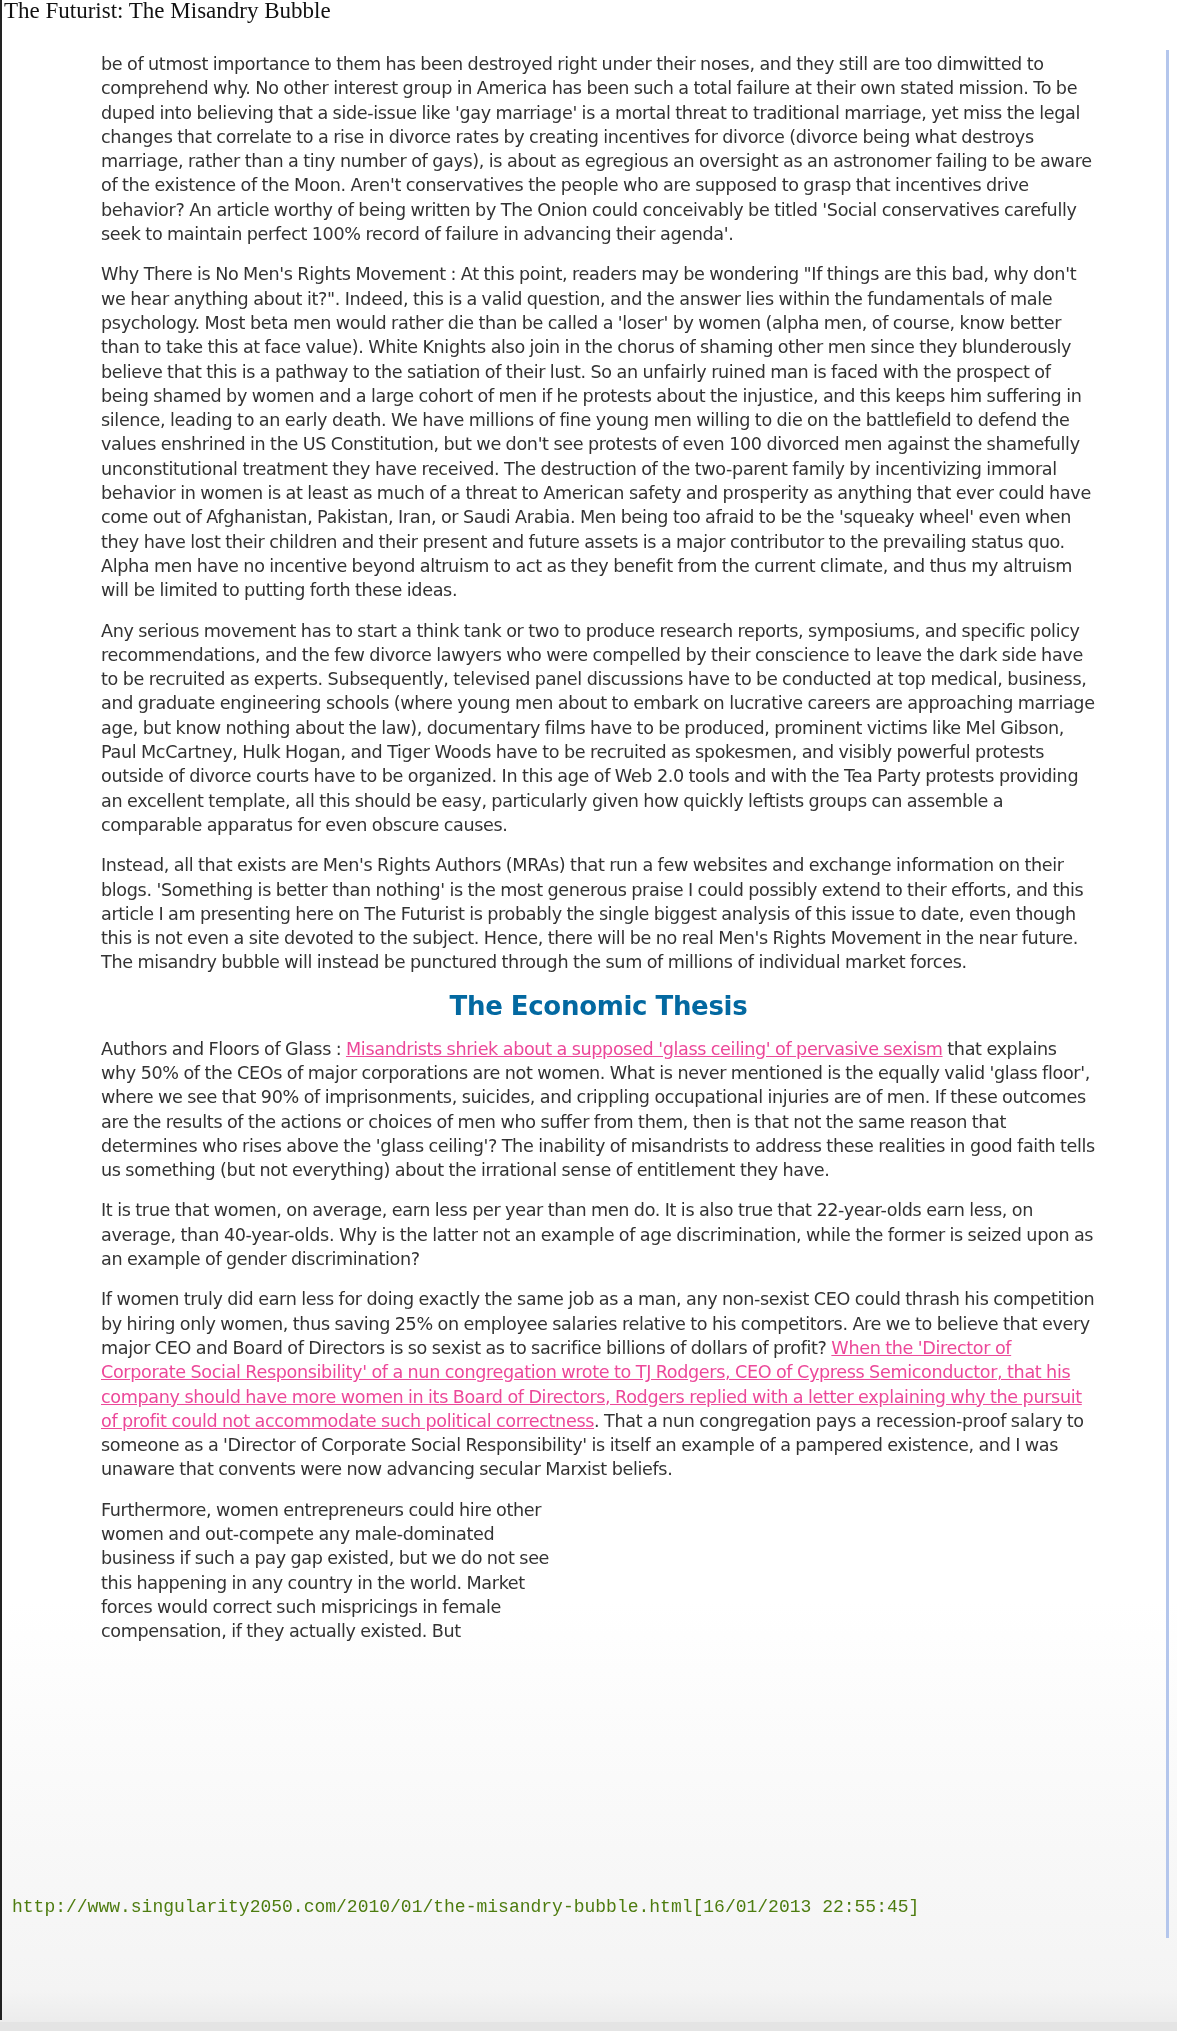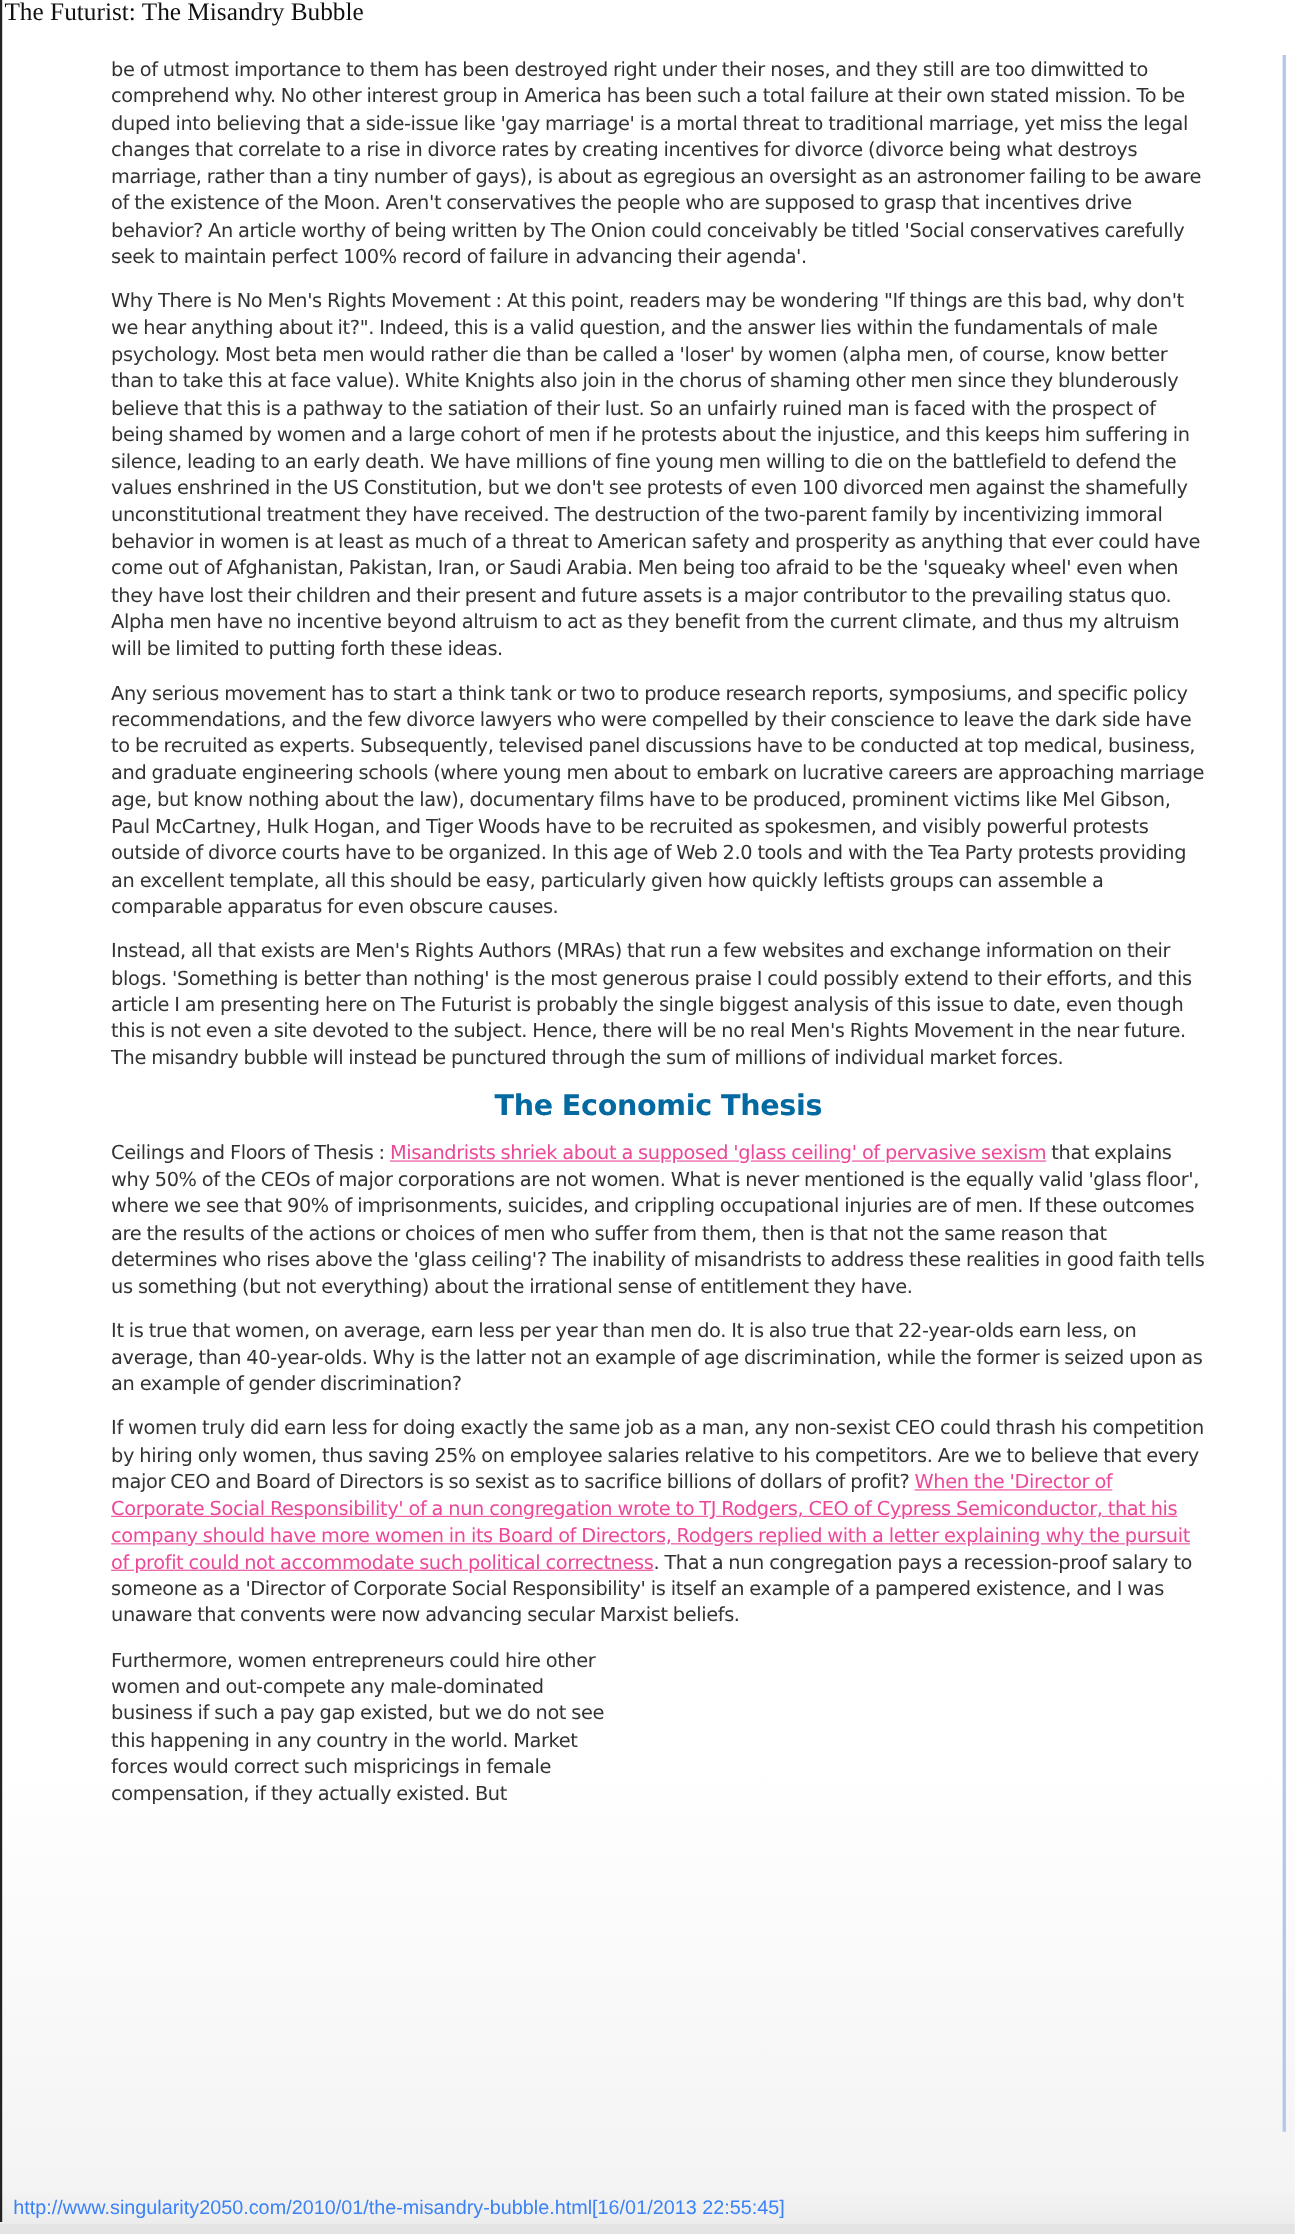--- a/index.html
+++ b/index.html
@@ -39,23 +39,23 @@
       text-align: center;
       font-size: 26px;
       font-weight: bold;
       color: #0369a1;
       margin: 0 0 16px 0;
       line-height: 30px;
       letter-spacing: -0.3px;
     }
     .narrow { width: 450px; }
     .footer-url {
-      position: absolute; left: 12px; top: 1996px;
-      font-family: Liberation Sans, sans-serif;
-      font-size: 18px; color: #3b82f6; line-height: 22px;
+      position: absolute; left: 12px; top: 1896px;
+      font-family: Liberation Mono, monospace;
+      font-size: 18px; color: #4d7c0f; line-height: 22px;
     }
     .footer-bar {
       position: absolute; left: 0; top: 2022px; width: 1177px; height: 9px; background: #e4e4e4;
     }
   </style>
 </head>
 <body>
 
 <div class="frame-left"></div>
 <div class="page-title">The Futurist: The Misandry Bubble</div>
@@ -68,21 +68,21 @@
     <b>Why There is No Men's Rights Movement :</b><span>  At this point, readers may be wondering "If things are this bad, why don't we hear anything about it?".  Indeed, this is a valid question, and the answer lies within the fundamentals of male psychology.  Most beta men would rather die than be called a 'loser' by women (alpha men, of course, know better than to take this at face value).  White Knights also join in the chorus of shaming other men since they blunderously believe that this is a pathway to the satiation of their lust.  So an unfairly ruined man is faced with the prospect of being shamed by women and a large cohort of men if he protests about the injustice, and this keeps him suffering in silence, leading to an early death.  We have millions of fine young men willing to die on the battlefield to defend the values enshrined in the US Constitution, but we don't see protests of even 100 divorced men against the shamefully unconstitutional treatment they have received.  </span><b>The destruction of the two-parent family by incentivizing immoral behavior in women is at least as much of a threat to American safety and prosperity as anything that ever could have come out of Afghanistan, Pakistan, Iran, or Saudi Arabia.</b><span>  Men being too afraid to be the 'squeaky wheel' even when they have lost their children and their present and future assets is a major contributor to the prevailing status quo.  Alpha men have no incentive beyond altruism to act as they benefit from the current climate, and thus my altruism will be limited to putting forth these ideas.</span>
   </p>
 
   <p>Any serious movement has to start a think tank or two to produce research reports, symposiums, and specific policy recommendations, and the few divorce lawyers who were compelled by their conscience to leave the dark side have to be recruited as experts.  Subsequently, televised panel discussions have to be conducted at top medical, business, and graduate engineering schools (where young men about to embark on lucrative careers are approaching marriage age, but know nothing about the law), documentary films have to be produced, prominent victims like Mel Gibson, Paul McCartney, Hulk Hogan, and Tiger Woods have to be recruited as spokesmen, and visibly powerful protests outside of divorce courts have to be organized.  In this age of Web 2.0 tools and with the Tea Party protests providing an excellent template, all this should be easy, particularly given how quickly leftists groups can assemble a comparable apparatus for even obscure causes.</p>
 
   <p>Instead, all that exists are Men's Rights Authors (MRAs) that run a few websites and exchange information on their blogs.  'Something is better than nothing' is the most generous praise I could possibly extend to their efforts, and this article I am presenting here on The Futurist is probably the single biggest analysis of this issue to date, even though this is not even a site devoted to the subject.  Hence, there will be no real Men's Rights Movement in the near future.  The misandry bubble will instead be punctured through the sum of millions of individual market forces.</p>
 
   <div class="section-heading">The Economic Thesis</div>
 
   <p>
-    <b>Ceilings and Floors of Thesis :</b>
+    <b>Authors and Floors of Glass :</b>
     <a href="#">Misandrists shriek about a supposed 'glass ceiling' of pervasive sexism</a><span> that explains why 50% of the CEOs of major corporations are not women.  What is never mentioned is the equally valid 'glass floor', where we see that 90% of imprisonments, suicides, and crippling occupational injuries are of men.  If these outcomes are the results of the actions or choices of men who suffer from them, then is that not the same reason that determines who rises above the 'glass ceiling'?  The inability of misandrists to address these realities in good faith tells us something (but not everything) about the irrational sense of entitlement they have.</span>
   </p>
 
 
   <p>It is true that women, on average, earn less per year than men do.  It is also true that 22-year-olds earn less, on average, than 40-year-olds.  Why is the latter not an example of age discrimination, while the former is seized upon as an example of gender discrimination?</p>
 
   <p>
     <span>If women truly did earn less for doing exactly the same job as a man, any non-sexist CEO could thrash his competition by hiring only women, thus saving 25% on employee salaries relative to his competitors.  Are we to believe that every major CEO and Board of Directors is so sexist as to sacrifice billions of dollars of profit?  </span><a href="#">When the 'Director of Corporate Social Responsibility' of a nun congregation wrote to TJ Rodgers, CEO of Cypress Semiconductor, that his company should have more women in its Board of Directors, Rodgers replied with a letter explaining why the pursuit of profit could not accommodate such political correctness</a><span>.  That a nun congregation pays a recession-proof salary to someone as a 'Director of Corporate Social Responsibility' is itself an example of a pampered existence, and I was unaware that convents were now advancing secular Marxist beliefs.</span>
   </p>
 

